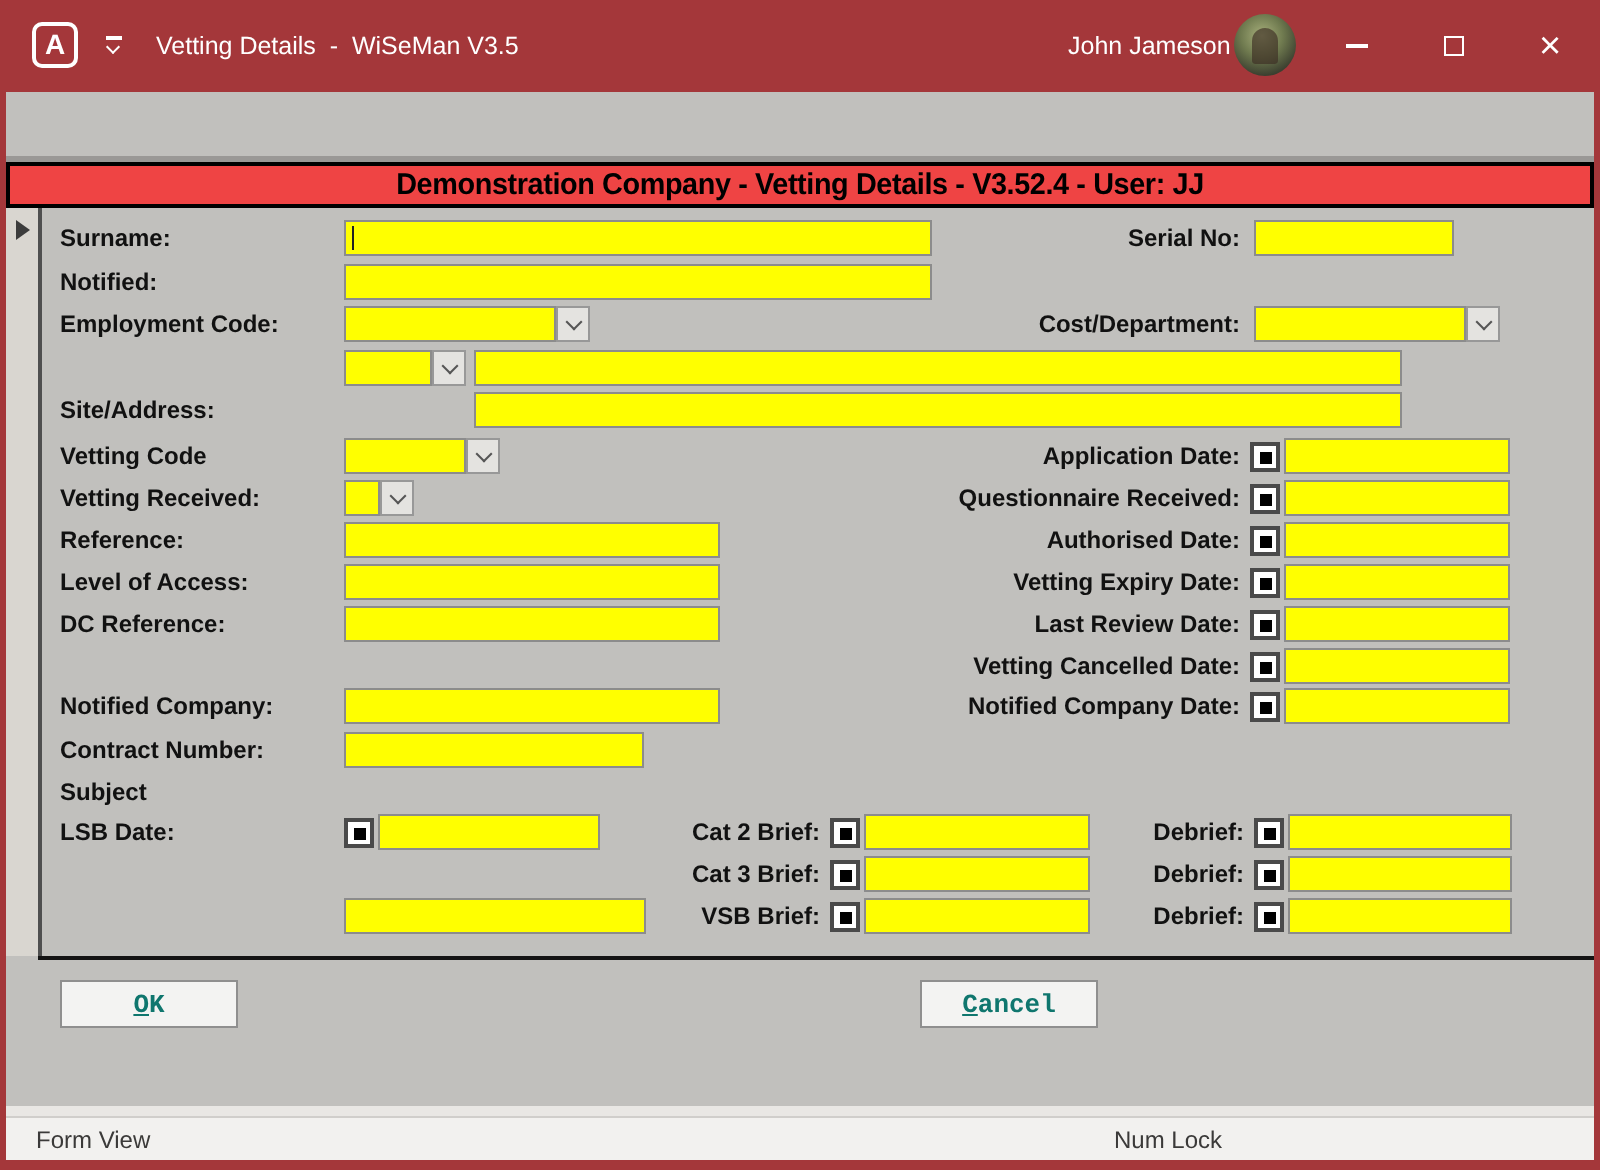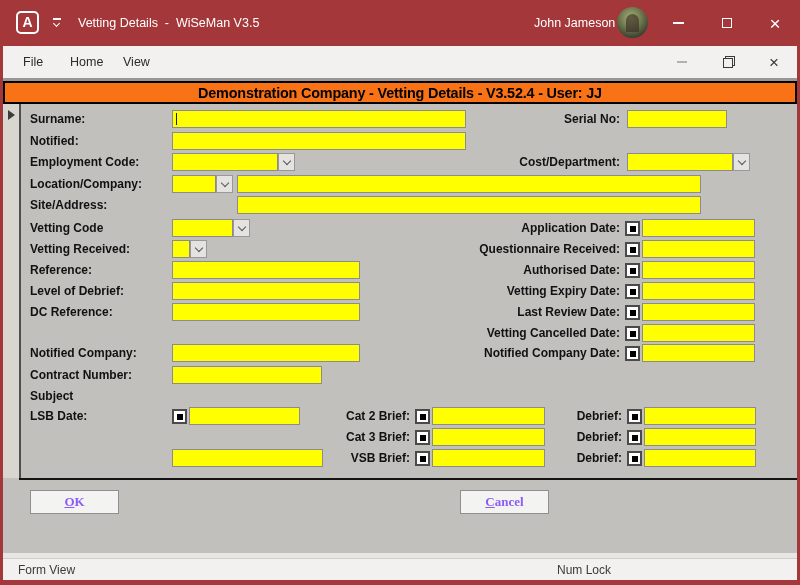--- a/index.html
+++ b/index.html
@@ -39,21 +39,21 @@
     align-items:center; justify-content:center; }
   .doc-min { width:10px; height:1.5px; background:#b3b1ae; }
   .doc-restore { position:relative; width:12px; height:12px; }
   .doc-restore::before { content:""; position:absolute; right:0; top:0; width:8px; height:8px; border:1.3px solid #3a3a3a; }
   .doc-restore::after { content:""; position:absolute; left:0; bottom:0; width:8px; height:8px; border:1.3px solid #3a3a3a; background:#f2f1ef; }
   .doc-close { font-size:17px; line-height:17px; color:#3a3a3a; }
   .doc-close::before { content:"\00D7"; }
   
   .top-band { position:absolute; left:0; top:78px; width:800px; height:3px; background:#9a9896; }
   .form-header { position:absolute; left:3px; top:81px; width:794px; height:23px;
-    background:#f97316; border:2px solid #000; }
+    background:#ef4444; border:2px solid #000; }
   .form-header span { display:block; width:100%; text-align:center; font-weight:bold;
     font-size:15px; line-height:19px; color:#000; letter-spacing:-0.2px; transform:scaleX(.96); }
   .record-selector { position:absolute; left:3px; top:104px; width:16px; height:374px; background:#d9d6d0; }
   .rec-arrow { position:absolute; left:5px; top:6px; width:0; height:0;
     border-left:7px solid #3c3c3c; border-top:5px solid transparent; border-bottom:5px solid transparent; }
   .v-divider { position:absolute; left:19px; top:104px; width:2px; height:374px; background:#4f4f4f; }
   .footer-divider { position:absolute; left:19px; top:478px; width:778px; height:2px; background:#141414; }
   
   .lbl { position:absolute; font-weight:bold; font-size:12px; line-height:18px;
     color:#111; white-space:nowrap; }
@@ -63,22 +63,22 @@
   .combo { position:absolute; width:17px; height:18px; background:#e4e3e0; border:1px solid #989898;
     display:flex; align-items:center; justify-content:center; padding:0; cursor:default; }
   .chev { width:6px; height:6px; border-right:1.6px solid #555; border-bottom:1.6px solid #555;
     transform:rotate(45deg); margin-top:-3px; }
   .datebtn { position:absolute; width:15px; height:15px; background:#fff; border:2px solid #4a4a4a;
     display:flex; align-items:center; justify-content:center; padding:0; cursor:default; }
   .sq { width:6px; height:6px; background:#000; }
   .caret { position:absolute; left:176px; top:113px; width:1px; height:12px; background:#222; }
   
   .cmd { position:absolute; display:block; width:89px; height:24px; background:#f3f3f2;
-    border:1px solid #8f8f8f; font-family:Liberation Serif, serif; font-weight:bold;
-    font-size:13px; color:#8b5cf6; text-align:center; cursor:default; }
+    border:1px solid #8f8f8f; font-family:Liberation Mono, monospace; font-weight:bold;
+    font-size:13px; color:#0f766e; text-align:center; cursor:default; }
   .cmd::first-letter { text-decoration:underline; }
   .bottom-strip { position:absolute; left:3px; top:553px; width:794px; height:5px; background:#e9e7e4; }
   .statusbar { position:absolute; left:3px; top:558px; width:794px; height:22px;
     background:#f2f1ef; border-top:1px solid #d0cecb; }
   .status-txt { position:absolute; top:0; height:22px; line-height:22px; font-size:12px; color:#3b3a39; }
   
   .b-left  { position:absolute; left:0; top:0; width:3px; height:585px; background:#A4373A; }
   .b-right { position:absolute; left:797px; top:0; width:3px; height:585px; background:#A4373A; }
   .b-bottom{ position:absolute; left:0; top:580px; width:800px; height:5px; background:#A4373A; }
 </style>
@@ -100,54 +100,39 @@
       <span class="glyph-min"></span>
       </div>
     <div class="tb-btn" style="left:707px">
       <span class="glyph-max"></span>
       </div>
     <div class="tb-btn" style="left:755px">
       <span class="glyph-close"></span>
       </div>
   </div>
 
-  <div class="menubar">
-    <span class="menu-item" style="left:23px">File</span>
-    <span class="menu-item" style="left:70px">Home</span>
-    <span class="menu-item" style="left:123px">View</span>
-    <div class="doc-btn" style="left:665px">
-      <span class="doc-min"></span>
-      </div>
-    <div class="doc-btn" style="left:712px">
-      <span class="doc-restore"></span>
-      </div>
-    <div class="doc-btn" style="left:757px">
-      <span class="doc-close"></span>
-      </div>
-  </div>
 
   <div class="top-band"></div>
   <div class="form-header">
     <span>Demonstration Company - Vetting Details - V3.52.4 - User: JJ</span>
   </div>
   <div class="record-selector">
     <span class="rec-arrow"></span>
   </div>
   <div class="v-divider"></div>
   <div class="footer-divider"></div>
 
   <span class="lbl" style="left:30px;top:110px">Surname:</span>
   <span class="lbl" style="left:30px;top:132px">Notified:</span>
   <span class="lbl" style="left:30px;top:153px">Employment Code:</span>
-  <span class="lbl" style="left:30px;top:175px">Location/Company:</span>
   <span class="lbl" style="left:30px;top:196px">Site/Address:</span>
   <span class="lbl" style="left:30px;top:219px">Vetting Code</span>
   <span class="lbl" style="left:30px;top:240px">Vetting Received:</span>
   <span class="lbl" style="left:30px;top:261px">Reference:</span>
-  <span class="lbl" style="left:30px;top:282px">Level of Debrief:</span>
+  <span class="lbl" style="left:30px;top:282px">Level of Access:</span>
   <span class="lbl" style="left:30px;top:303px">DC Reference:</span>
   <span class="lbl" style="left:30px;top:344px">Notified Company:</span>
   <span class="lbl" style="left:30px;top:366px">Contract Number:</span>
   <span class="lbl" style="left:30px;top:387px">Subject</span>
   <span class="lbl" style="left:30px;top:407px">LSB Date:</span>
 
   <span class="lbl r" style="left:420px;top:110px;width:200px">Serial No:</span>
   <span class="lbl r" style="left:420px;top:153px;width:200px">Cost/Department:</span>
   <span class="lbl r" style="left:420px;top:219px;width:200px">Application Date:</span>
   <span class="lbl r" style="left:420px;top:240px;width:200px">Questionnaire Received:</span>

